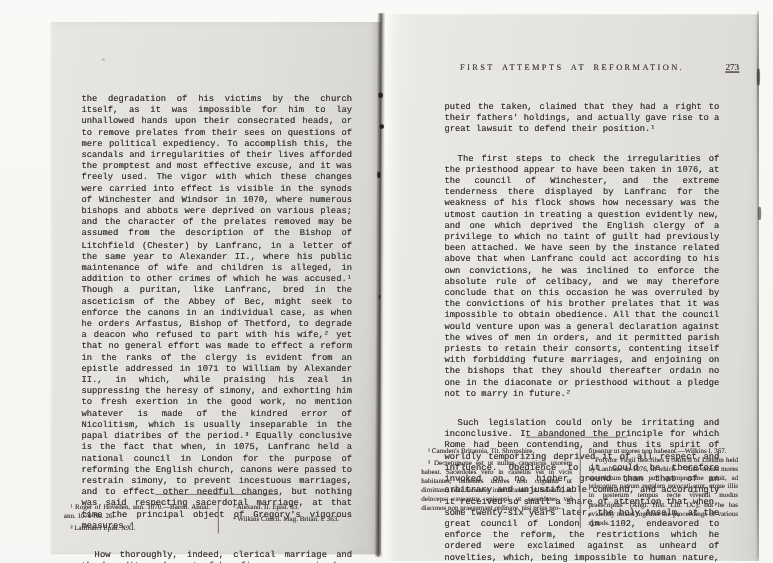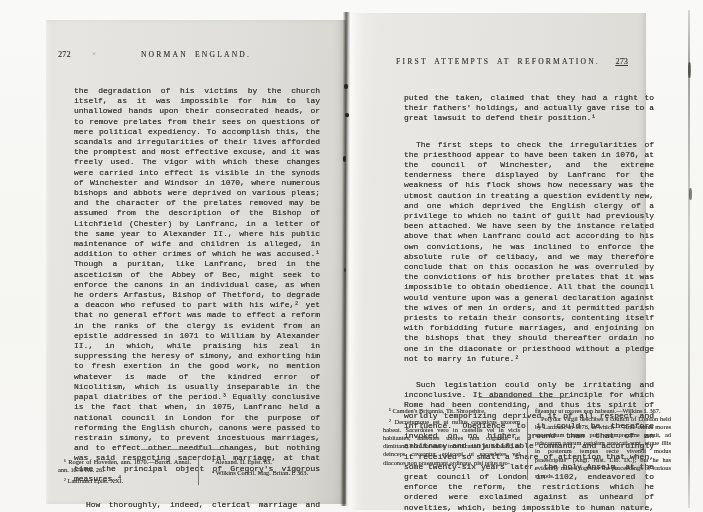--- a/index.html
+++ b/index.html
@@ -9,21 +9,21 @@
     font-family:"Liberation Serif","DejaVu Serif",serif;
     color:#3b3833;
   }
   .page{position:absolute;}
   .page-left{
     left:46px;top:20px;width:300px;height:484px;
     background:linear-gradient(97deg,#e7e6e2 0%,#e0dfdb 55%,#d7d6d1 88%,#c9c8c3 100%);
     box-shadow:inset -7px 0 9px -5px rgba(62,58,52,.38), inset 2px 0 4px -2px rgba(255,255,255,.6);
   }
   .page-right{
-    left:350px;top:13px;width:296px;height:497px;
+    left:350px;top:13px;width:340px;height:497px;
     background:linear-gradient(93deg,#f1f0ed 0%,#e9e8e4 9%,#e3e2de 55%,#dddcd7 92%,#d2d1cc 100%);
     box-shadow:inset 10px 0 12px -7px rgba(255,255,255,.95), inset -5px 0 7px -5px rgba(82,78,70,.28);
   }
   .running-head{position:absolute;left:0;right:0;height:12px;}
   .page-left .running-head{top:30px;}
   .page-right .running-head{top:44px;}
   .head-title{
     position:absolute;left:0;right:0;text-align:center;
     font-size:7.6px;letter-spacing:2.2px;word-spacing:3px;color:#44413b;
     text-shadow:0 0 .5px rgba(60,56,50,.65);
@@ -69,24 +69,20 @@
     filter:blur(.3px);
   }
   .faint-mark{position:absolute;color:#8d897f;font-size:7px;}
 </style>
 </head>
 <body>
 
 <div>
 
   <div class="page page-left">
-    <div class="running-head">
-      <span class="pgnum pgnum-left">272</span>
-      <span class="head-title">NORMAN ENGLAND.</span>
-    </div>
     <div class="body-text">
       <p class="para">the degradation of his victims by the church itself, as it was impossible for him to lay unhallowed hands upon their consecrated heads, or to remove prelates from their sees on questions of mere political expediency.  To accomplish this, the scandals and irregularities of their lives afforded the promptest and most effective excuse, and it was freely used.  The vigor with which these changes were carried into effect is visible in the synods of Winchester and Windsor in 1070, where numerous bishops and abbots were deprived on various pleas; and the character of the prelates removed may be assumed from the description of the Bishop of Litchfield (Chester) by Lanfranc, in a letter of the same year to Alexander II., where his public maintenance of wife and children is alleged, in addition to other crimes of which he was accused.¹  Though a puritan, like Lanfranc, bred in the asceticism of the Abbey of Bec, might seek to enforce the canons in an individual case, as when he orders Arfastus, Bishop of Thetford, to degrade a deacon who refused to part with his wife,² yet that no general effort was made to effect a reform in the ranks of the clergy is evident from an epistle addressed in 1071 to William by Alexander II., in which, while praising his zeal in suppressing the heresy of simony, and exhorting him to fresh exertion in the good work, no mention whatever is made of the kindred error of Nicolitism, which is usually inseparable in the papal diatribes of the period.³  Equally conclusive is the fact that when, in 1075, Lanfranc held a national council in London for the purpose of reforming the English church, canons were passed to restrain simony, to prevent incestuous marriages, and to effect other needful changes, but nothing was said respecting sacerdotal marriage, at that time the principal object of Gregory's vigorous measures.⁴</p>
       <p class="para indent">How thoroughly, indeed, clerical marriage and the hereditary descent of benefices was received as legitimate by common consent is manifested by a case quoted by Camden from the MS. records of the Abbey of St. Peter and St. Paul of Shrewsbury.  Under the Conqueror, Roger de Montgomery in founding that house bestowed upon it the church of St. Gregory, subject to the life estate of the canons then holding it, whose prebends as they died should fall within the gift of the monks.  The children of the canons, however, dis-</p>
     </div>
     <div class="fn-rule"></div>
     <div class="footnotes">
       <div class="fn-col">
         <p class="fn">¹ Roger of Hoveden, ann. 1070.—Baron. Annal. ann. 1070 No. 26.</p>
         <p class="fn">² Lanfranci Epist. XXI.</p>
       </div>

